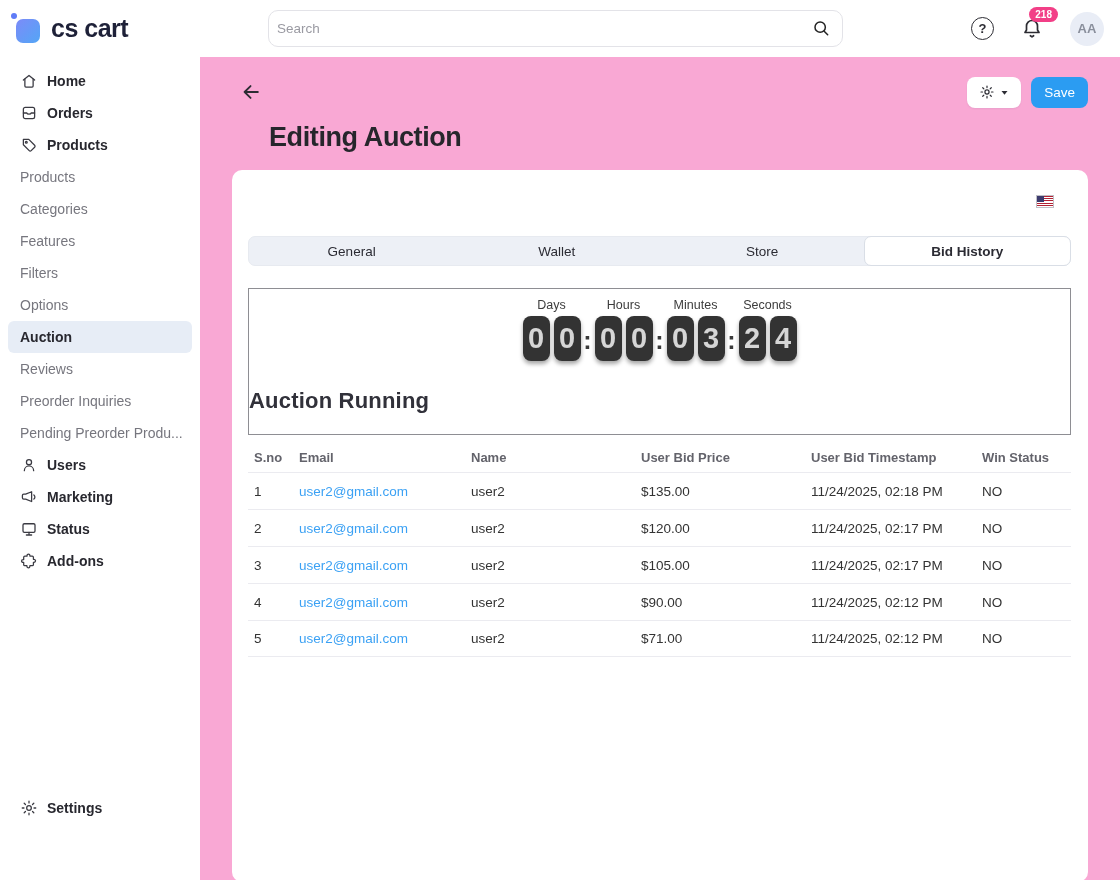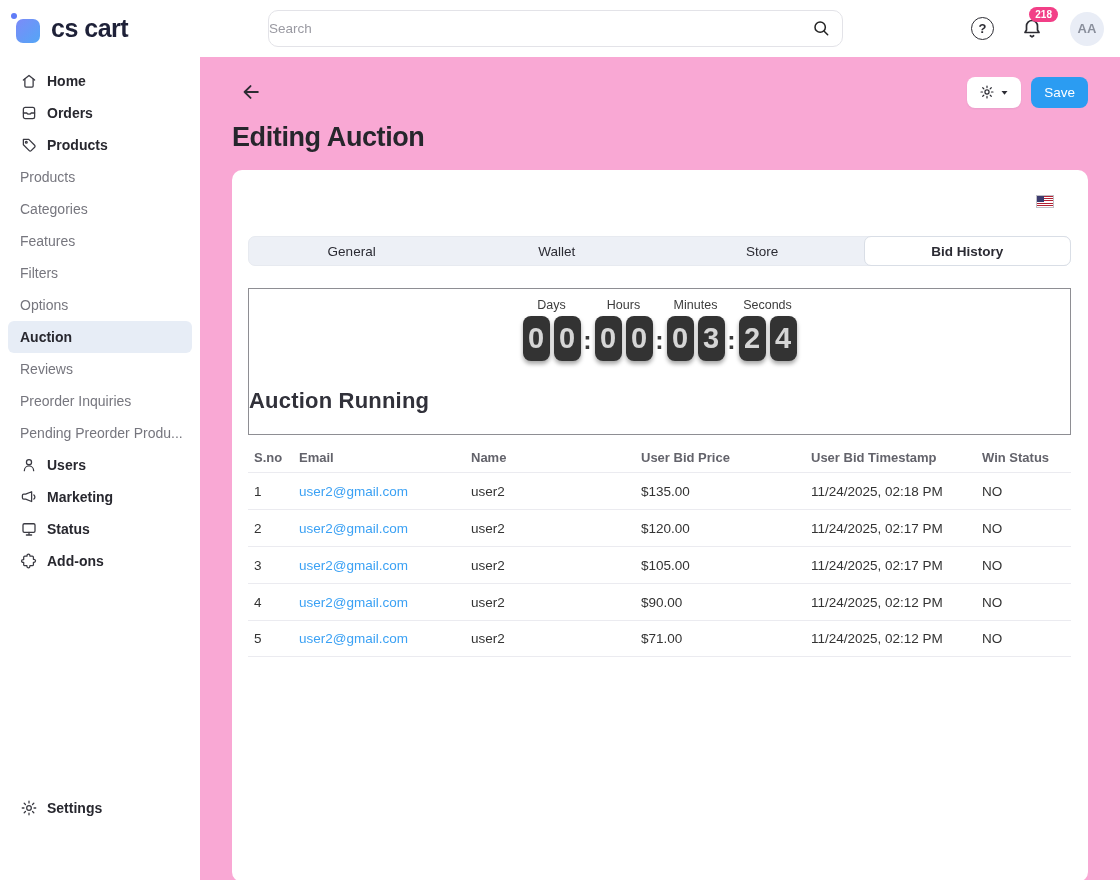--- a/index.html
+++ b/index.html
@@ -7,21 +7,21 @@
 
   
   .topbar { position:fixed; top:0; left:0; right:0; height:57px; background:#fff; z-index:20; }
   .logo { position:absolute; left:16px; top:14px; display:flex; align-items:flex-end; gap:11px; cursor:pointer; }
   .logo-mark { position:relative; width:24px; height:24px; border-radius:7px;
                background:linear-gradient(135deg,#7c8bf8 0%,#53a6f6 100%); }
   .logo-dot { position:absolute; top:-6px; left:-5px; width:6px; height:6px; border-radius:50%; background:#5f7cf7; }
   .logo-text { font-size:25px; font-weight:700; color:#1e2138; letter-spacing:-0.5px; }
 
   .searchbar { position:absolute; left:268px; top:10px; width:575px; height:37px; }
-  .search-input { width:100%; height:100%; border:1px solid #e3e3e8; border-radius:10px; padding:0 42px 0 0;
+  .search-input { width:100%; height:100%; border:1px solid #e3e3e8; border-radius:10px; padding:0 42px 0 8px;
                   font-size:13.5px; color:#44444c; outline:none; font-family:inherit; background:#fff; }
   .search-input::placeholder { color:#9a9aa2; }
   .search-icon { position:absolute; right:12px; top:8px; width:20px; height:20px; color:#222; cursor:pointer; }
 
   .topbar-right { position:absolute; right:16px; top:0; height:57px; display:flex; align-items:center; gap:26px; }
   .help-icon { width:23px; height:23px; border:1.7px solid #2c2c33; border-radius:50%; display:flex; align-items:center;
                justify-content:center; font-size:13px; font-weight:700; color:#2c2c33; cursor:pointer; }
   .bell-wrap { position:relative; width:24px; height:24px; color:#2c2c33; cursor:pointer; }
   .badge { position:absolute; top:-10px; right:-14px; background:#f23f87; color:#fff; font-size:10px; font-weight:700;
            padding:2px 6px; border-radius:9px; line-height:1.1; }
@@ -43,21 +43,21 @@
 
   
   .main { position:fixed; top:57px; left:200px; right:0; bottom:0; background:#f9a8d4; padding:0 32px; }
   .actions-row { margin-top:19px; height:32px; display:flex; justify-content:space-between; align-items:center; }
   .back-btn { background:none; border:none; color:#2c2c33; width:30px; height:26px; padding-left:8px; cursor:pointer; }
   .right-actions { display:flex; gap:10px; align-items:center; }
   .gear-btn { width:54px; height:31px; background:#fff; border:none; border-radius:8px; display:flex; align-items:center;
               justify-content:center; gap:5px; color:#2c2c33; cursor:pointer; box-shadow:0 1px 2px rgba(30,40,90,.07); }
   .save-btn { height:31px; min-width:56px; padding:0 13px; background:#2b9cf2; color:#fff; border:none; border-radius:8px;
               font-size:13.5px; font-family:inherit; cursor:pointer; }
-  .page-title { margin-top:14px; font-size:27px; font-weight:800; color:#26262c; letter-spacing:-0.4px; }
+  .page-title { margin-top:14px; font-size:27px; font-weight:800; color:#26262c; letter-spacing:-0.4px;margin-left:37px; }
 
   .card { position:relative; margin-top:17px; height:712px; background:#fff; border-radius:10px; }
   .flag { position:absolute; top:26px; right:35px; width:16px; height:11px;
           background:repeating-linear-gradient(180deg,#b22234 0 1px,#ffffff 1px 2.2px);
           outline:1px solid #c0c0c6; cursor:pointer; }
   .flag::after { content:""; position:absolute; left:0; top:0; width:7px; height:6px; background:#3c3b6e; }
 
   .tabbar { position:absolute; top:66px; left:16px; right:17px; height:30px; background:#edf0f6;
             border:1px solid #e7eaf0; border-radius:7px; display:flex; }
   .tab { flex:1; display:flex; align-items:center; justify-content:center; font-size:13.5px; color:#2b2b33; cursor:pointer; }

